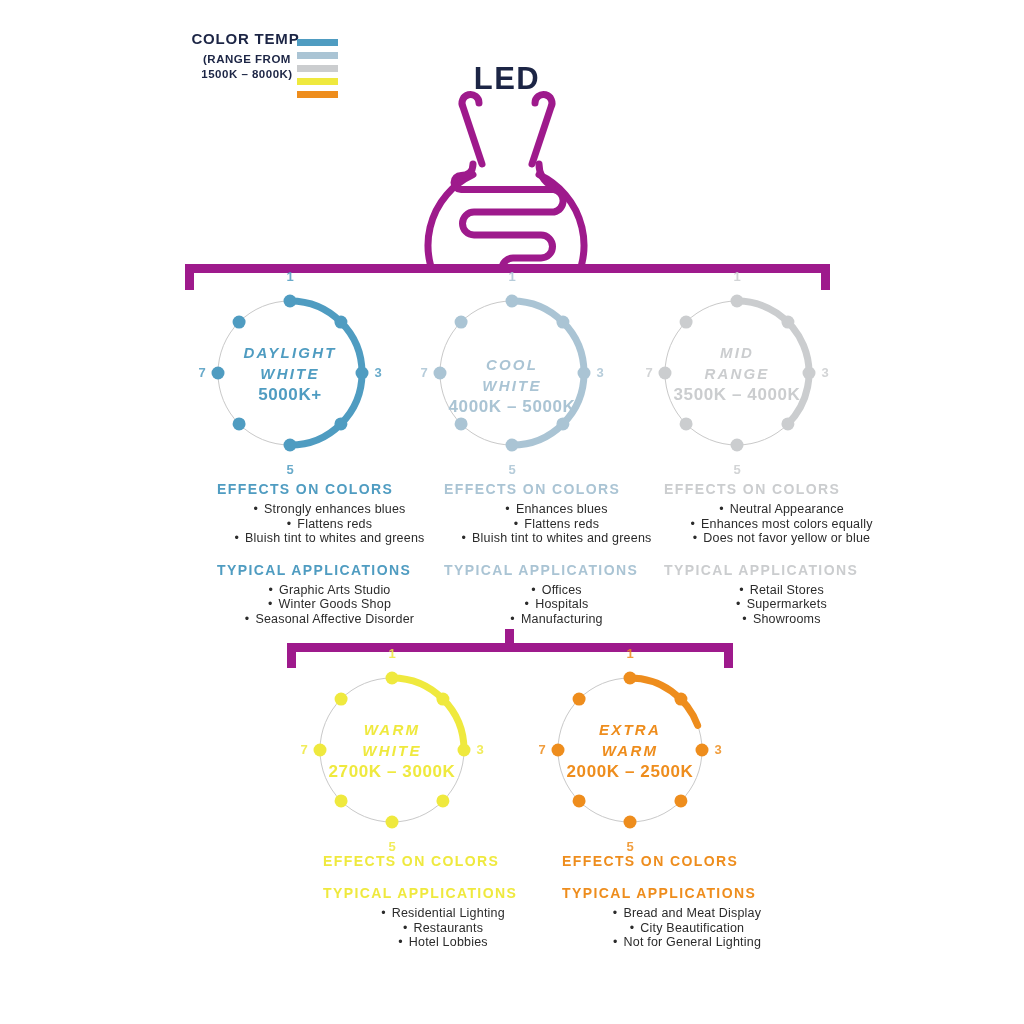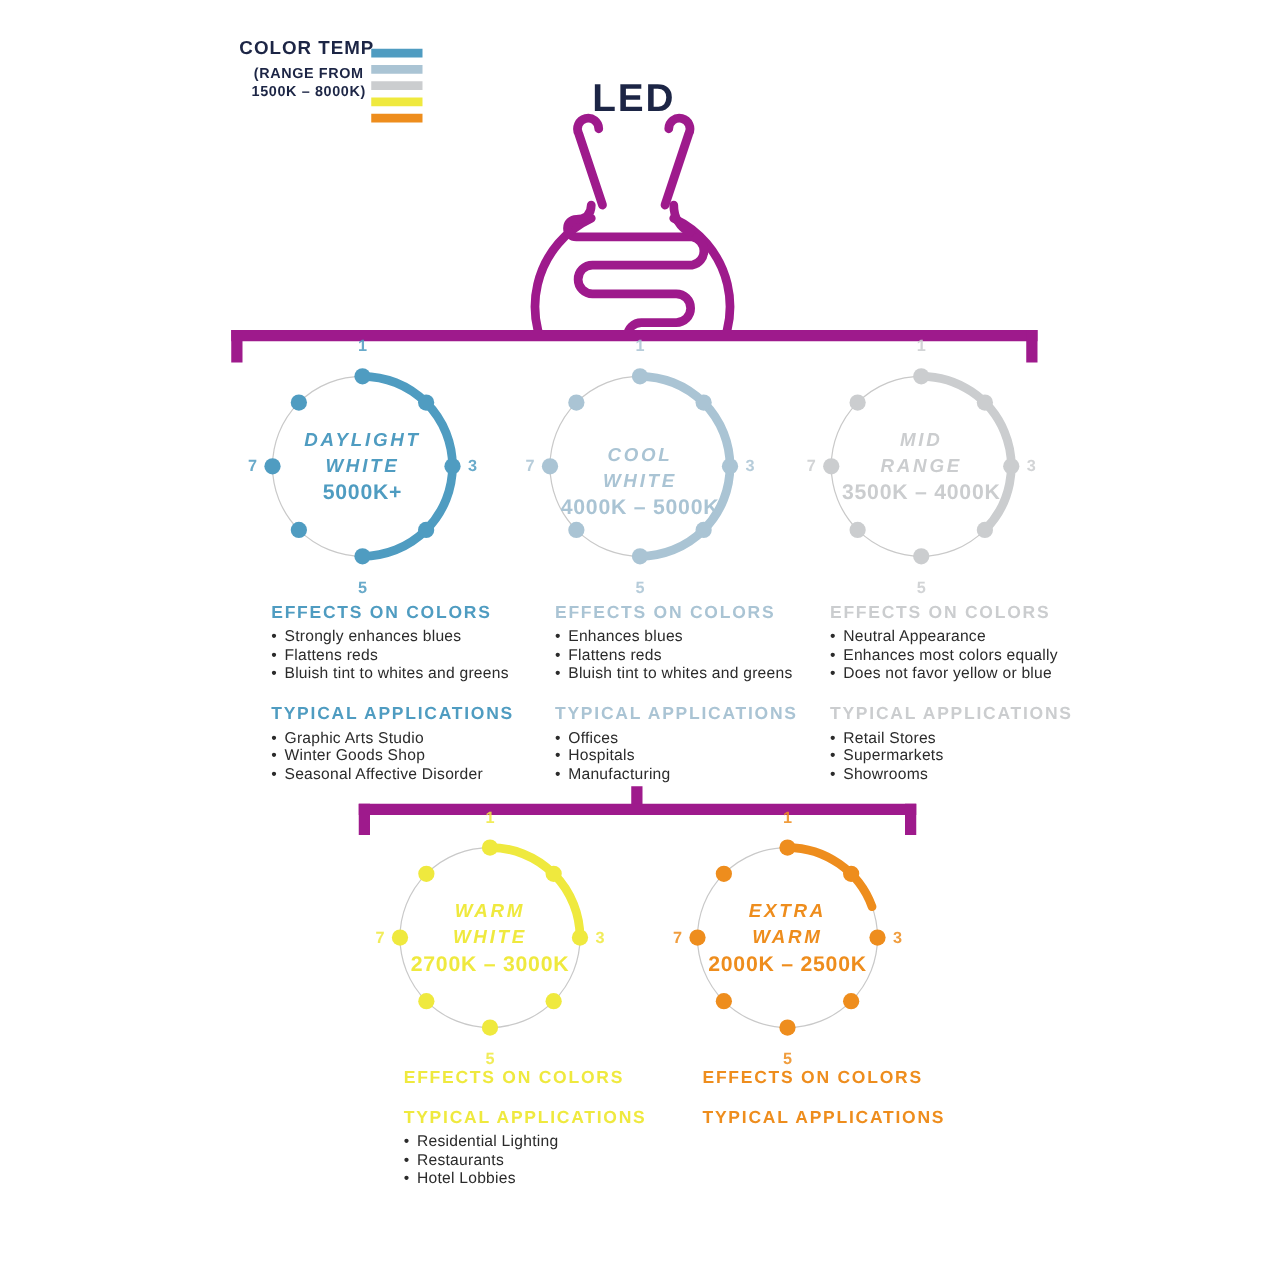--- a/index.html
+++ b/index.html
@@ -32,21 +32,21 @@
   .dial-center { position: absolute; left: 30px; top: 50%; transform: translateY(-50%);
     width: 150px; text-align: center; font-weight: bold; }
   .dial-center .t { font-size: 15px; letter-spacing: 2.2px; line-height: 21px; font-style: italic; }
   .dial-center .r { font-size: 17px; letter-spacing: 0.6px; line-height: 21px; }
 
   
   .text-col { position: absolute; }
   .text-col h3 { font-size: 14px; font-weight: bold; letter-spacing: 1.4px; }
   .text-col h3.apps { margin-top: 16px; }
   .text-col ul { list-style: none; margin-top: 5px; }
-  .text-col li { font-size: 12.5px; line-height: 14.5px; color: #2b2b2b; letter-spacing: 0.2px; }
+  .text-col li { font-size: 12.5px; line-height: 14.5px; color: #2b2b2b; letter-spacing: 0.2px; text-align: center; }
   .text-col li::before { content: "\2022"; margin-right: 6px; }
 </style>
 </head>
 <body>
 
 <div id="canvas">
 
   <div class="legend">
     <div class="legend-title">COLOR TEMP.</div>
     <div class="legend-sub">
@@ -250,15 +250,20 @@
     <h3 class="apps" style="color: rgb(239, 233, 62);">TYPICAL APPLICATIONS</h3>
     <ul>
         <li>Residential Lighting</li>
         <li>Restaurants</li>
         <li>Hotel Lobbies</li>
       </ul>
   </div>
   <div class="text-col" style="left:562px;top:853px;width:250px">
     <h3 style="color: rgb(238, 141, 29);">EFFECTS ON COLORS</h3>
     <h3 class="apps" style="color: rgb(238, 141, 29);">TYPICAL APPLICATIONS</h3>
+    <ul>
+        <li>Bread and Meat Display</li>
+        <li>City Beautification</li>
+        <li>Not for General Lighting</li>
+      </ul>
   </div>
 
 </div>
 
 </body></html>

